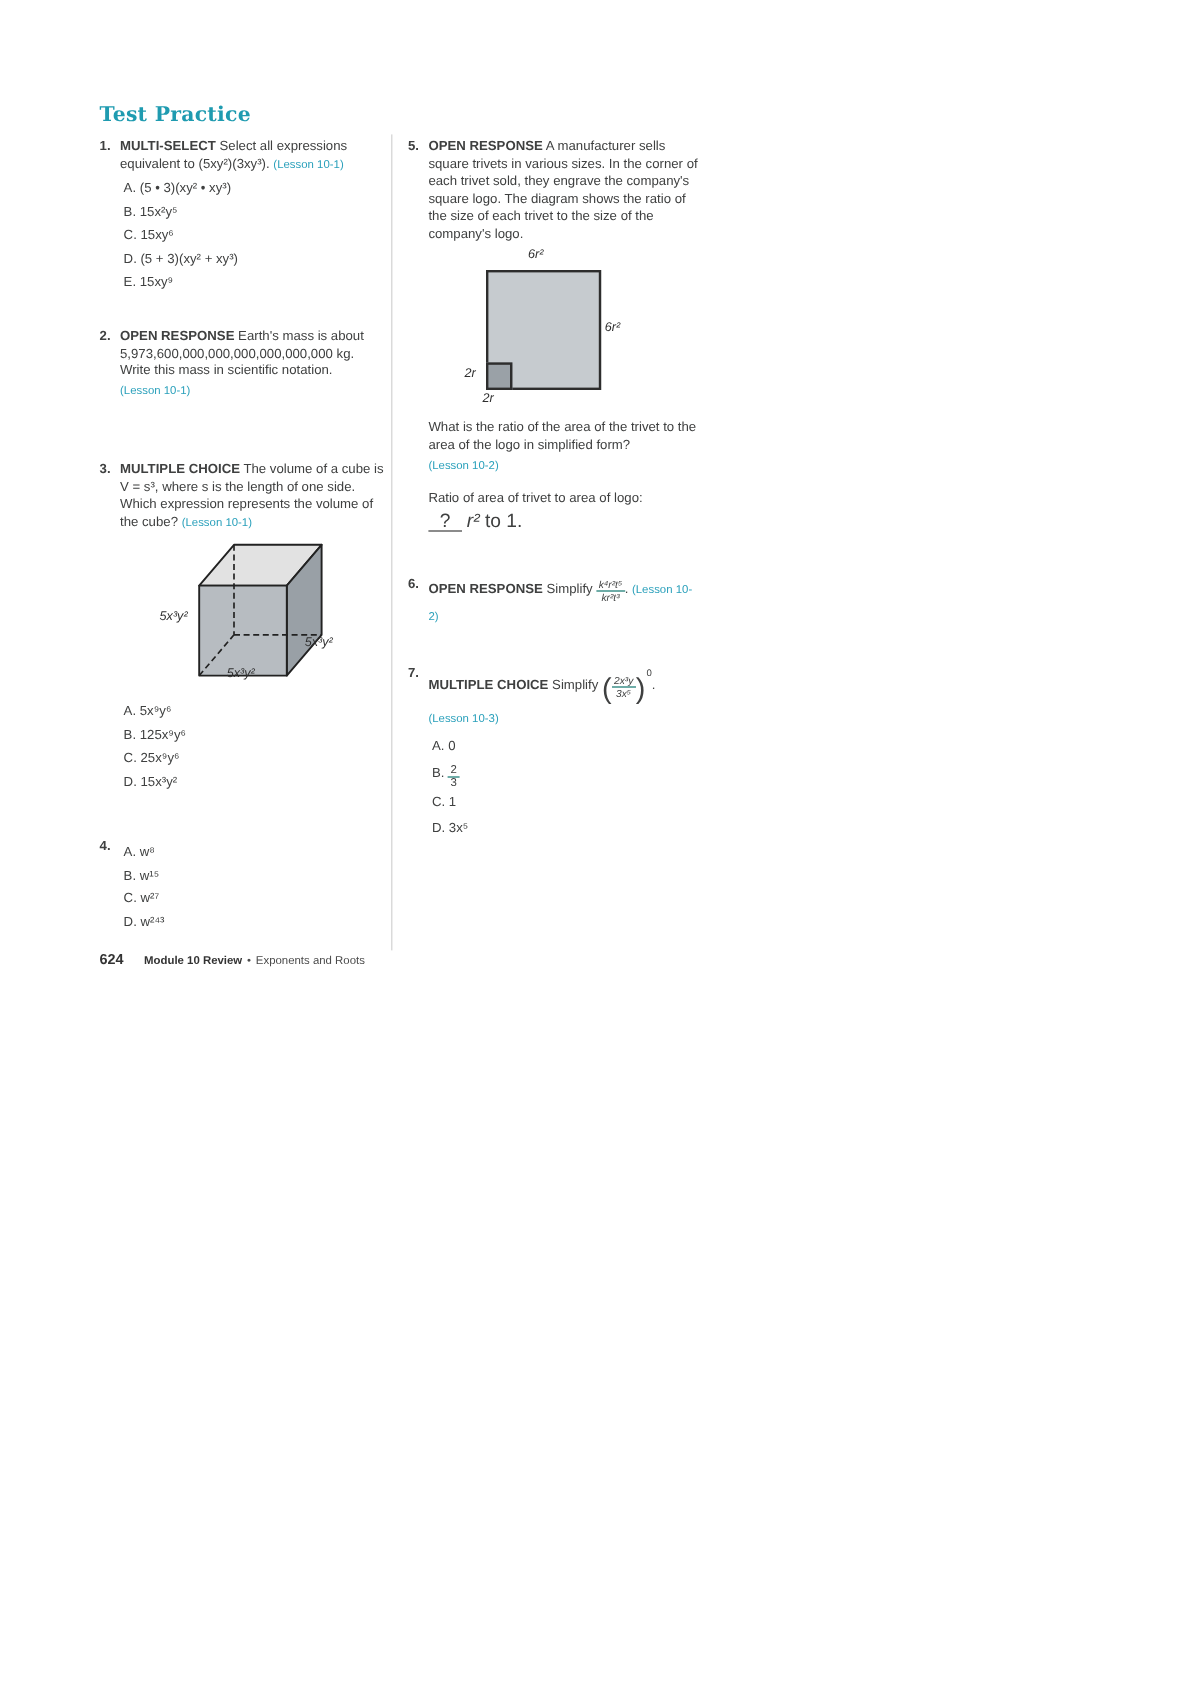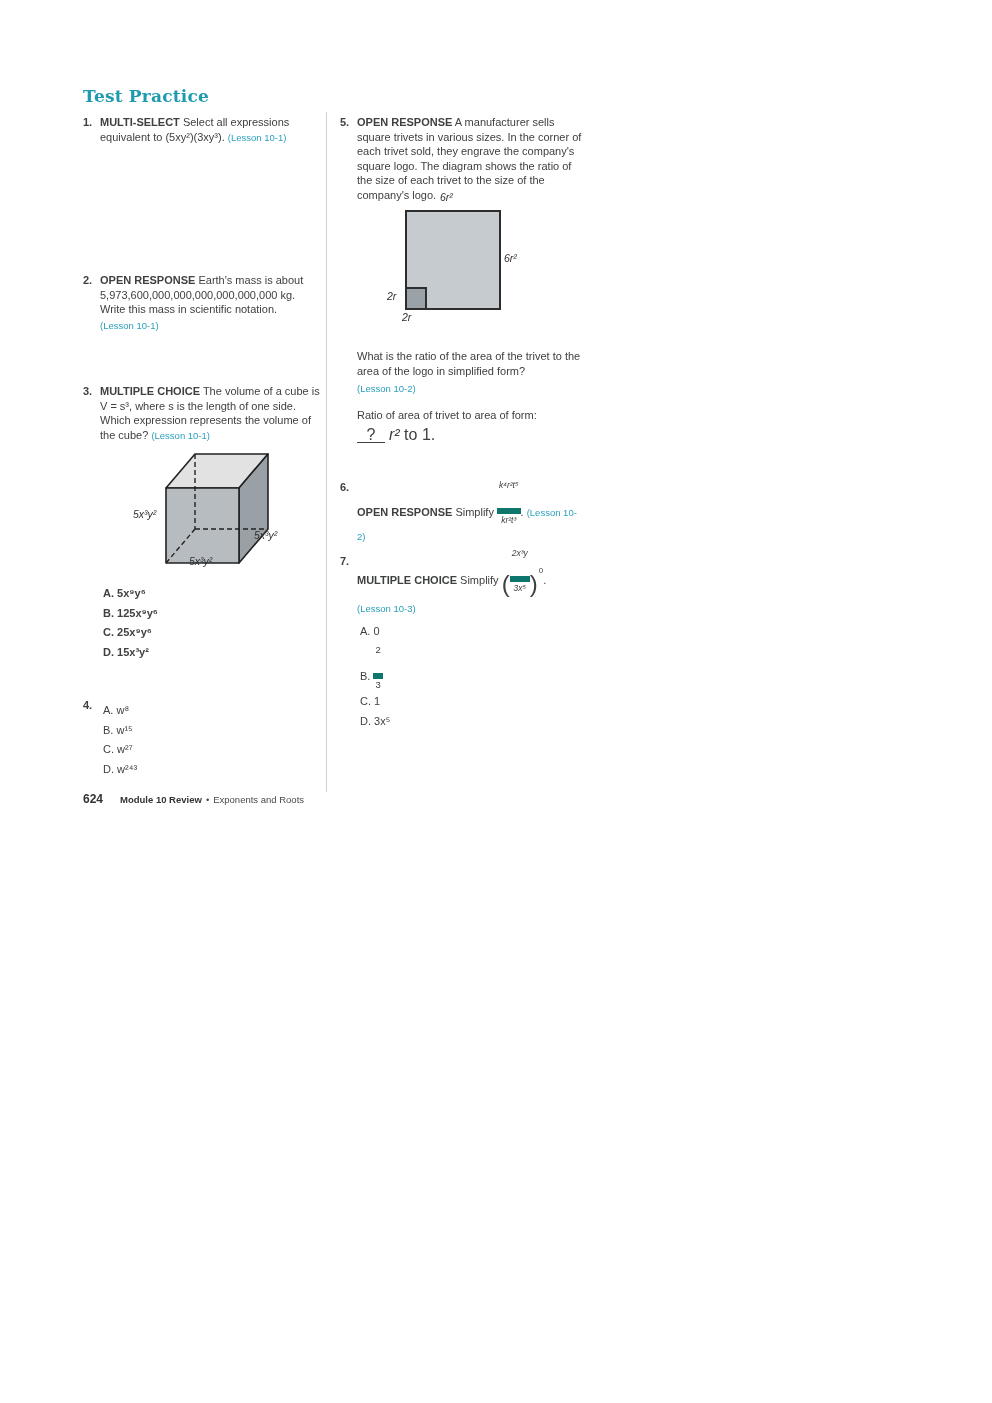--- a/index.html
+++ b/index.html
@@ -15,41 +15,41 @@
   .q{position:absolute;left:0;display:flex;align-items:flex-start;}
   .qnum{flex:none;width:14px;font-size:11px;font-weight:700;line-height:14.5px;}
   .qbody{margin-left:3px;width:222px;}
   .col-right .qbody{width:228px;}
   .stem{margin:0;font-size:11px;line-height:14.5px;}
   .qtype{font-weight:700;}
   .lesson{color:#2aa0bb;font-size:9.5px;text-decoration:none;cursor:pointer;}
   .lesson.block{display:inline-block;margin-top:2px;}
   .opts{list-style:none;margin:7px 0 0 0;padding:0 0 0 3px;font-size:11px;}
   .opts li{margin-bottom:8.5px;line-height:11px;}
-  .opts-block{position:absolute;font-weight:bold;}
+  .opts-block{position:absolute;}
   
   .cube-fig{position:absolute;top:443px;left:10px;width:243px;height:142px;}
   .cube-fig svg{position:absolute;left:72px;top:8px;}
   .fig-label{position:absolute;font-size:10.5px;font-style:italic;color:#2f2f2f;white-space:nowrap;}
   
-  .trivet-fig{position:absolute;top:193px;left:0;width:248px;height:142px;}
+  .trivet-fig{position:absolute;top:208px;left:0;width:248px;height:142px;}
   .trivet-big{position:absolute;left:65px;top:17px;width:96px;height:100px;box-sizing:border-box;
               background:#c6cbcf;border:2px solid #2d2d2d;}
   .trivet-small{position:absolute;left:-2px;bottom:-2px;width:22px;height:23px;box-sizing:border-box;
                 background:#9aa1a7;border:2px solid #2d2d2d;}
   
   .q5sub{position:absolute;left:17px;top:349px;width:228px;}
   .ratio-label{margin-top:12px;}
   .ratio-line{margin:4px 0 0 0;font-size:16px;line-height:15px;}
   .blank{display:inline-block;min-width:26px;text-align:center;border-bottom:1px solid #3f4040;
          padding:0 1px;margin-right:4px;}
   
   .frac{display:inline-block;text-align:center;vertical-align:-7px;font-size:8.5px;
         font-style:italic;line-height:10px;}
-  .frac .fnum{display:block;border-bottom:6px solid #0f766e;padding:0 2px 18px 2px;}
+  .frac .fnum{display:block;border-bottom:1px solid #0f766e;padding:0 2px 0 2px;}
   .frac .fden{display:block;padding-top:0.5px;}
   .frac.upright{font-style:normal;font-size:9.5px;vertical-align:-8px;}
   .bigparen{font-size:24px;font-weight:400;vertical-align:-8px;color:#3f4040;}
   .outer-exp{font-size:8px;vertical-align:11px;margin-left:1px;}
   .q7stem{line-height:26px;}
   .q7 .lesson.block{margin-top:6px;text-align:center;}
   .q7opts{list-style:none;margin:9px 0 0 0;padding:0 0 0 3px;font-size:11px;}
   .q7opts li{margin-bottom:8.5px;line-height:12px;}
   .q7opts li.fracrow{margin-bottom:5px;}
   
@@ -66,20 +66,27 @@
 
   <h1 class="title">Test Practice</h1>
   <div class="divider"></div>
 
   <div class="col col-left">
 
     <section class="q" style="top:115px">
       <span class="qnum">1.</span>
       <div class="qbody">
         <p class="stem"><b class="qtype">MULTI-SELECT</b> <span>Select all expressions equivalent to (5xy²)(3xy³).</span> <a class="lesson">(Lesson 10-1)</a></p>
+        <ul class="opts">
+          <li>A. (5 • 3)(xy² • xy³)</li>
+          <li>B. 15x²y⁵</li>
+          <li>C. 15xy⁶</li>
+          <li>D. (5 + 3)(xy² + xy³)</li>
+          <li>E. 15xy⁹</li>
+        </ul>
       </div>
     </section>
 
     <section class="q" style="top:273px">
       <span class="qnum">2.</span>
       <div class="qbody">
         <p class="stem"><b class="qtype">OPEN RESPONSE</b> <span>Earth's mass is about 5,973,600,000,000,000,000,000,000 kg. Write this mass in scientific notation.</span><br><a class="lesson block">(Lesson 10-1)</a></p>
       </div>
     </section>
 
@@ -141,21 +148,21 @@
       </div>
       <span class="fig-label" style="left:100px;top:-2px">6r²</span>
       <span class="fig-label" style="left:164px;top:59px">6r²</span>
       <span class="fig-label" style="left:47px;top:97px">2r</span>
       <span class="fig-label" style="left:62px;top:118px">2r</span>
     </div>
 
     <div class="q5sub">
       <p class="stem">What is the ratio of the area of the trivet to the area of the logo in simplified form?</p>
       <a class="lesson block">(Lesson 10-2)</a>
-      <p class="stem ratio-label">Ratio of area of trivet to area of form:</p>
+      <p class="stem ratio-label">Ratio of area of trivet to area of logo:</p>
       <p class="ratio-line"><span class="blank">?</span><i>r²</i> <span>to 1.</span></p>
     </div>
 
     <section class="q" style="top:480px">
       <span class="qnum">6.</span>
       <div class="qbody">
         <p class="stem" style="line-height:22px"><b class="qtype">OPEN RESPONSE</b> <span>Simplify</span>
           <span class="frac"><span class="fnum">k⁴r²t⁵</span><span class="fden">kr²t³</span></span><span>.</span>
           <a class="lesson">(Lesson 10-2)</a></p>
       </div>

